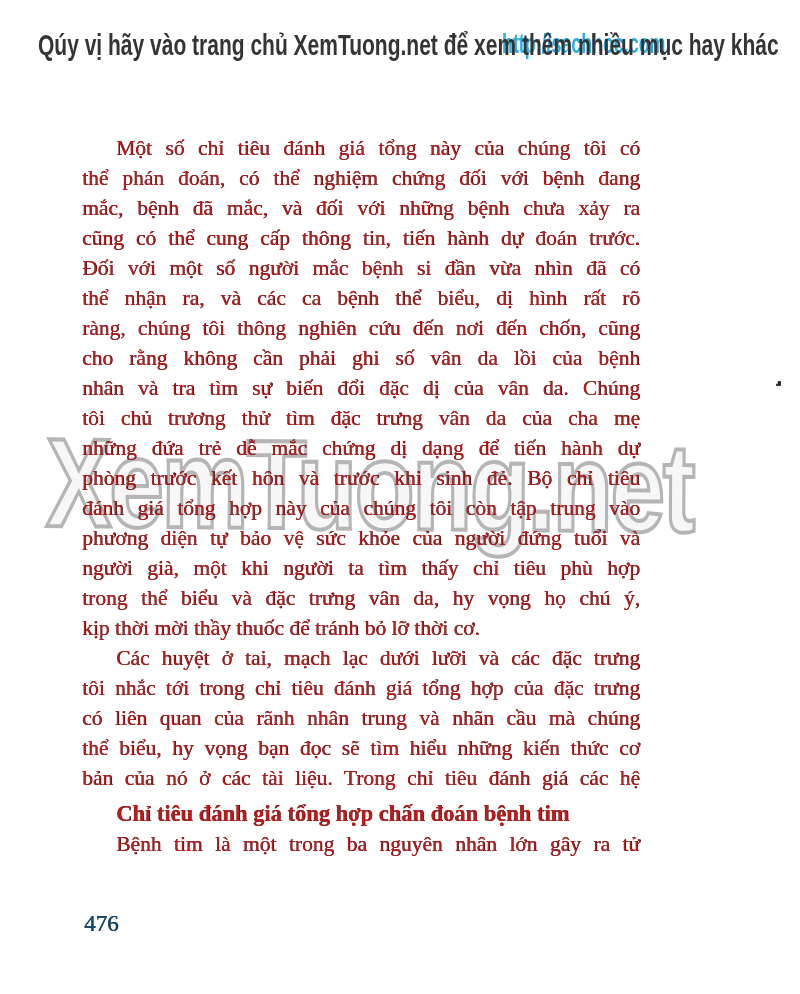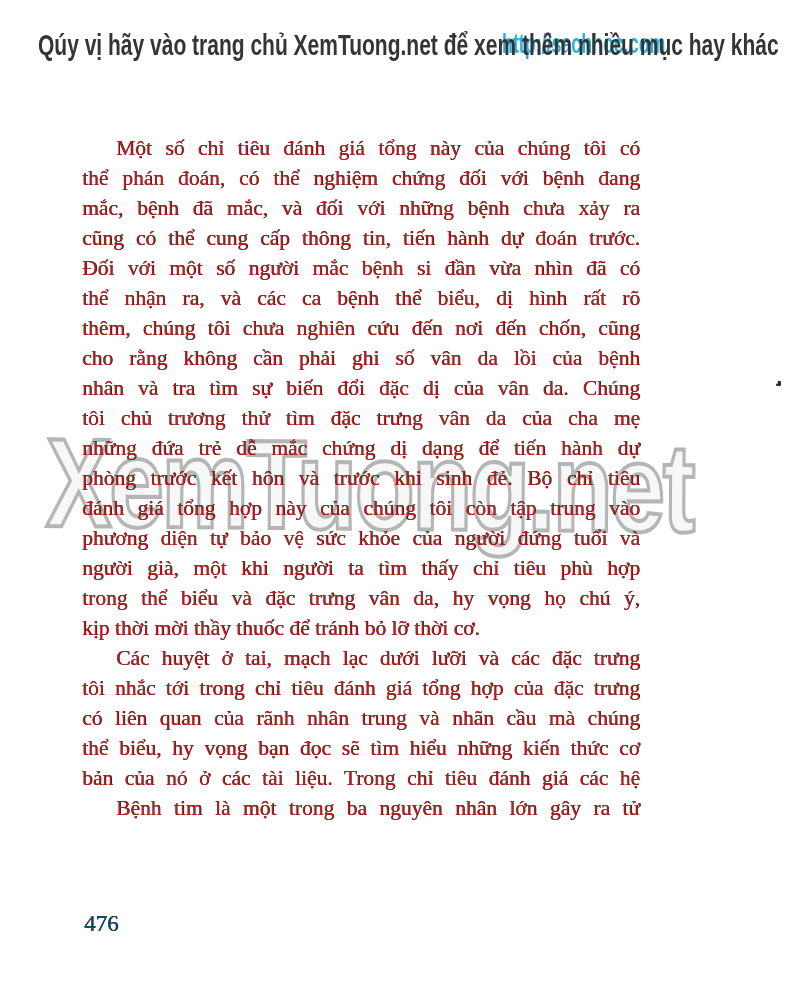--- a/index.html
+++ b/index.html
@@ -79,34 +79,35 @@
 
 <div class="watermark">XemTuong.net</div>
 
 <div class="body-text" id="body-lines">
     <div class="line indent">Một số chỉ tiêu đánh giá tổng này của chúng tôi có</div>
     <div class="line">thể phán đoán, có thể nghiệm chứng đối với bệnh đang</div>
     <div class="line">mắc, bệnh đã mắc, và đối với những bệnh chưa xảy ra</div>
     <div class="line">cũng có thể cung cấp thông tin, tiến hành dự đoán trước.</div>
     <div class="line">Đối với một số người mắc bệnh si đần vừa nhìn đã có</div>
     <div class="line">thể nhận ra, và các ca bệnh thể biểu, dị hình rất rõ</div>
-    <div class="line">thêm, chúng tôi chưa nghiên cứu đến nơi đến chốn, cũng</div>
+    <div class="line">ràng, chúng tôi thông nghiên cứu đến nơi đến chốn, cũng</div>
     <div class="line">cho rằng không cần phải ghi số vân da lồi của bệnh</div>
     <div class="line">nhân và tra tìm sự biến đổi đặc dị của vân da. Chúng</div>
     <div class="line">tôi chủ trương thử tìm đặc trưng vân da của cha mẹ</div>
     <div class="line">những đứa trẻ dễ mắc chứng dị dạng để tiến hành dự</div>
     <div class="line">phòng trước kết hôn và trước khi sinh đẻ. Bộ chỉ tiêu</div>
     <div class="line">đánh giá tổng hợp này của chúng tôi còn tập trung vào</div>
     <div class="line">phương diện tự bảo vệ sức khỏe của người đứng tuổi và</div>
     <div class="line">người già, một khi người ta tìm thấy chỉ tiêu phù hợp</div>
     <div class="line">trong thể biểu và đặc trưng vân da, hy vọng họ chú ý,</div>
     <div class="line end">kịp thời mời thầy thuốc để tránh bỏ lỡ thời cơ.</div>
     <div class="line indent">Các huyệt ở tai, mạch lạc dưới lưỡi và các đặc trưng</div>
     <div class="line">tôi nhắc tới trong chỉ tiêu đánh giá tổng hợp của đặc trưng</div>
     <div class="line">có liên quan của rãnh nhân trung và nhãn cầu mà chúng</div>
     <div class="line">thể biểu, hy vọng bạn đọc sẽ tìm hiểu những kiến thức cơ</div>
     <div class="line">bản của nó ở các tài liệu. Trong chỉ tiêu đánh giá các hệ</div>
+    <div class="line end heading">Chỉ tiêu đánh giá tổng hợp chấn đoán bệnh tim</div>
     <div class="line indent">Bệnh tim là một trong ba nguyên nhân lớn gây ra tử</div>
   </div>
 
 <div class="page-number">476</div>
 
 <div class="speck"></div>
 
 </body></html>

